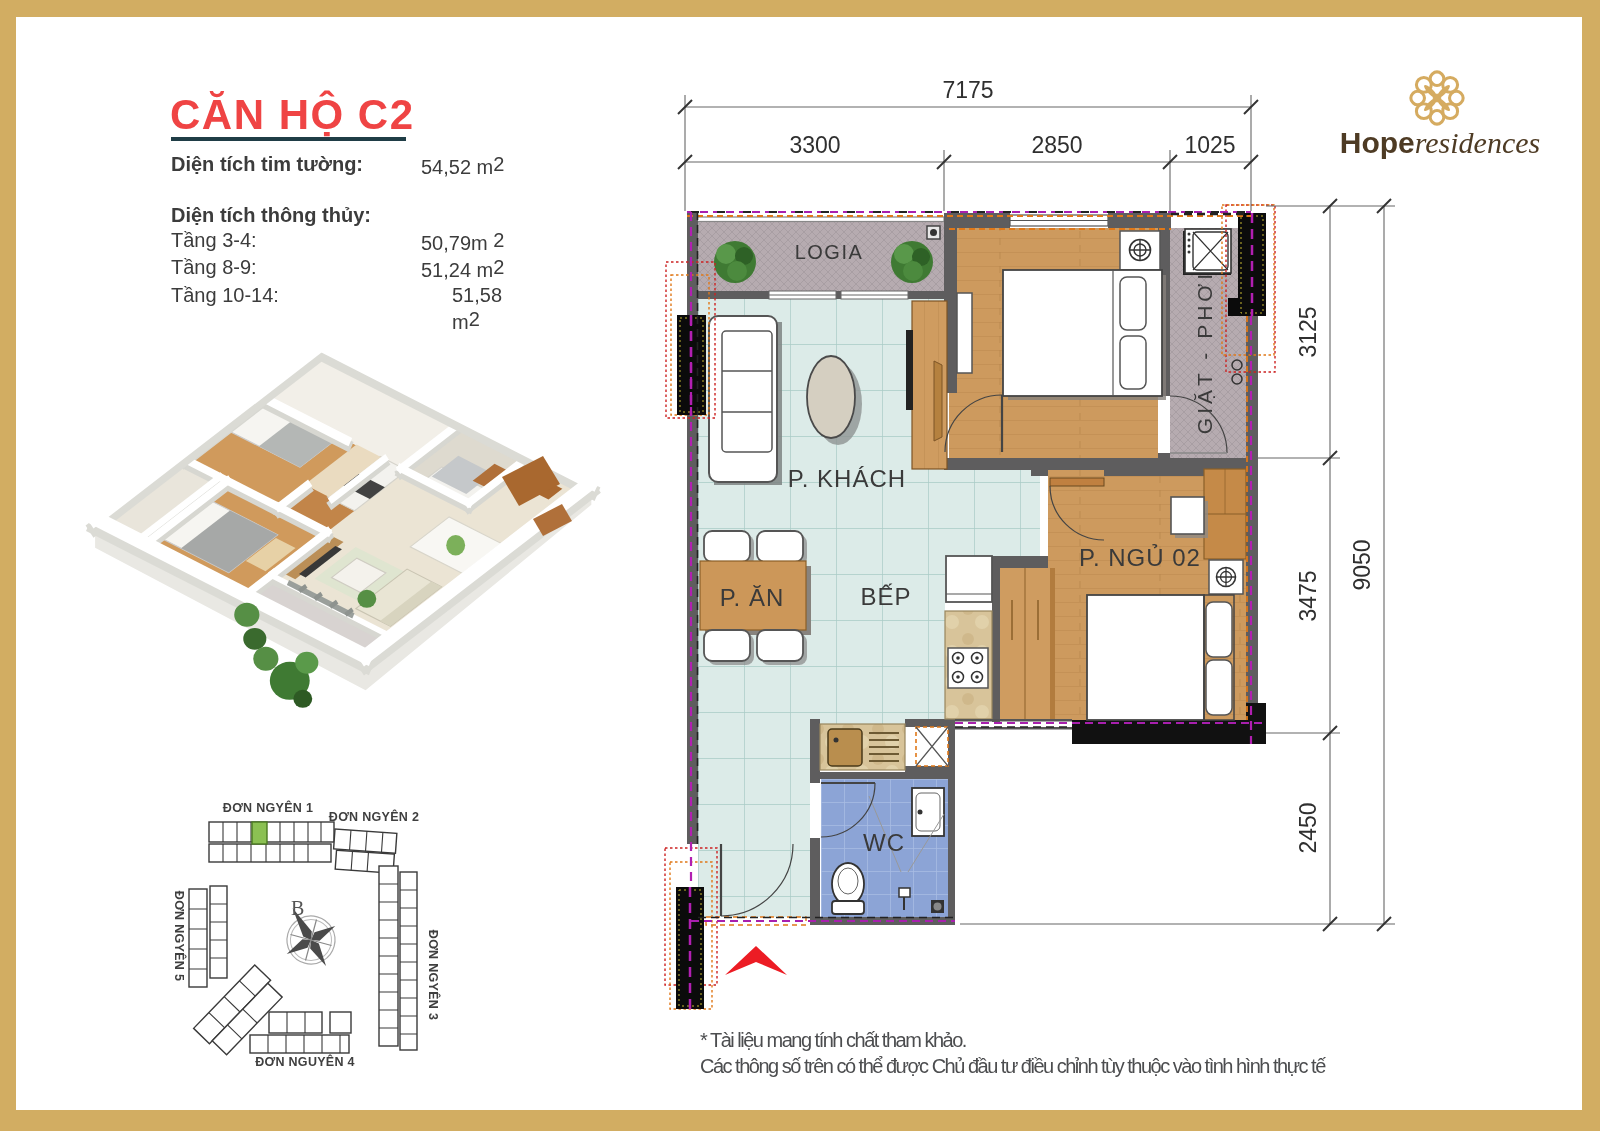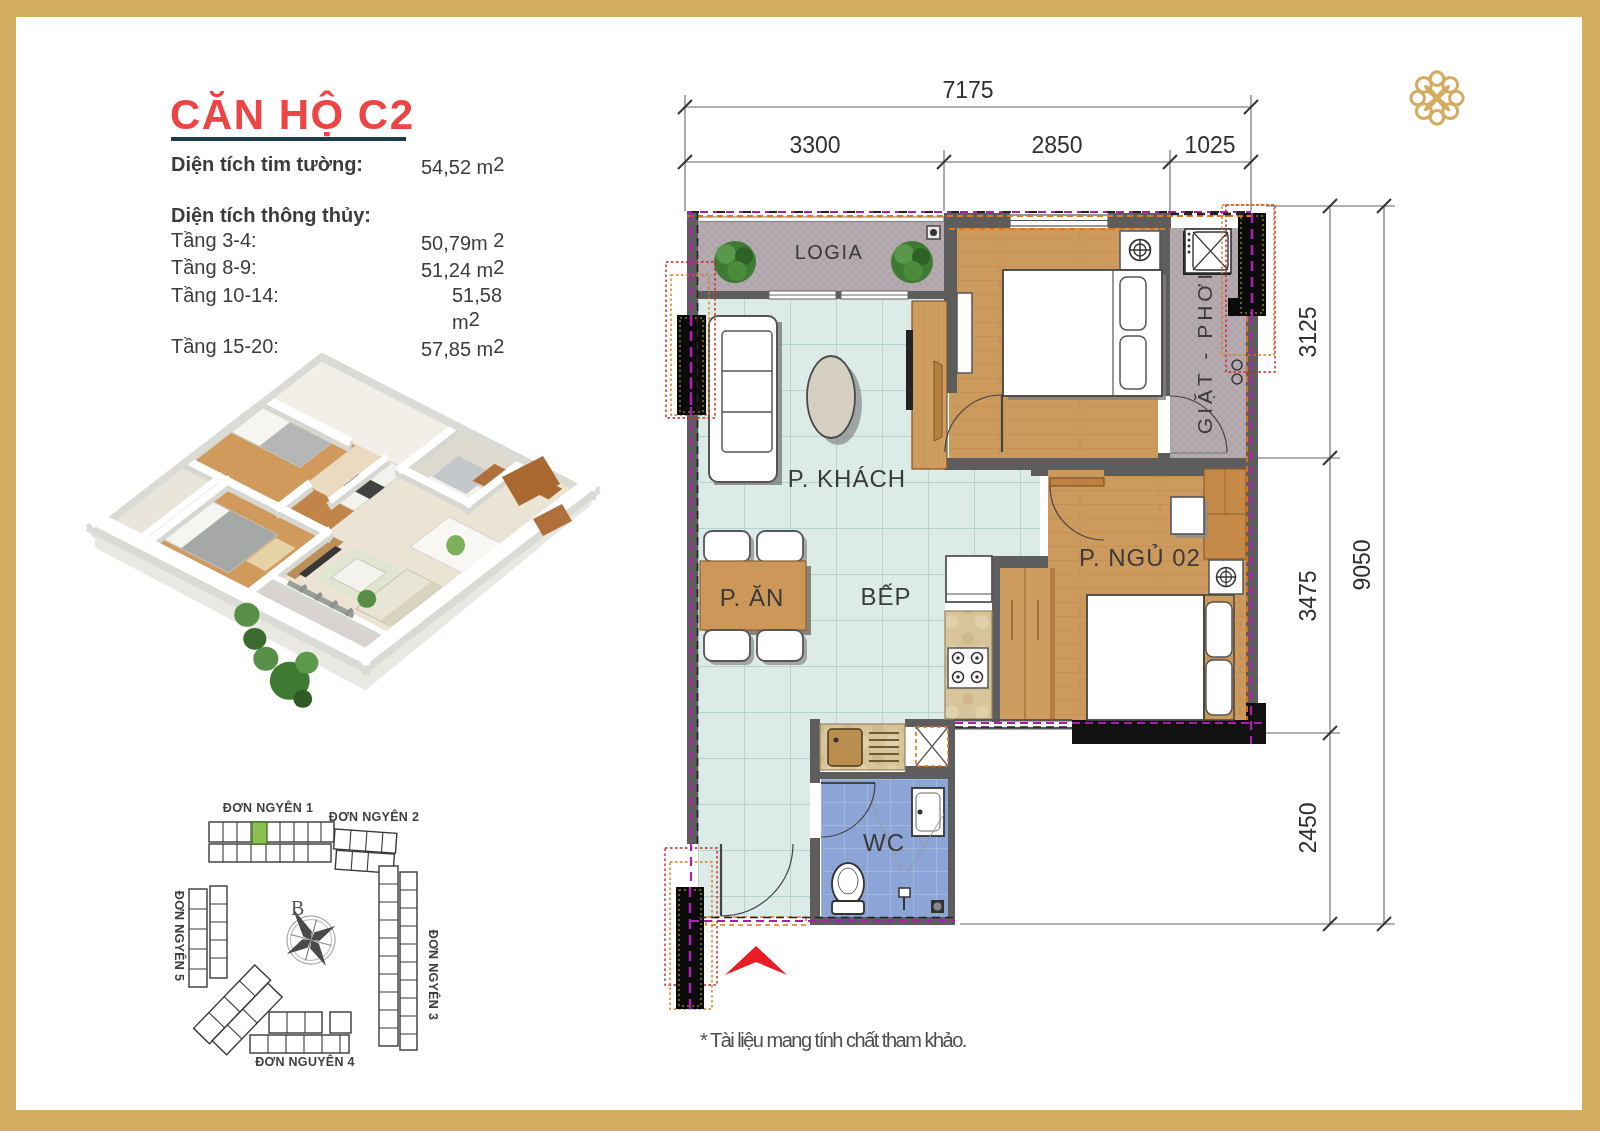--- a/index.html
+++ b/index.html
@@ -32,24 +32,20 @@
       <div style="width:250px;">Tầng 3-4:</div>
       <div>50,79m <span style="vertical-align:3px;">2</span></div>
     </div>
   <div style="display:flex;">
       <div style="width:250px;">Tầng 8-9:</div>
       <div>51,24 m<span style="vertical-align:3px;">2</span></div>
     </div>
   <div style="display:flex;gap:44px;">
       <div style="width:250px;">Tầng 10-14:</div>
       <div>51,58 m<span style="vertical-align:3px;">2</span></div>
-    </div>
-  <div style="display:flex;">
-      <div style="width:250px;">Tầng 15-20:</div>
-      <div>57,85 m<span style="vertical-align:3px;">2</span></div>
     </div>
 </div>
 
 <div class="abs" style="left:1330px;top:62px;width:220px;text-align:center;">
   <svg width="220" height="76" viewBox="0 0 220 76">
     <g transform="translate(107,36) scale(0.73) translate(-107,-38)">
     <g stroke="#d5ab60" stroke-width="4.2" fill="none">
       <rect x="98" y="2.5" width="18" height="18" rx="8.2" transform="rotate(45 107 11.5)"></rect>
       <rect x="98" y="55.5" width="18" height="18" rx="8.2" transform="rotate(45 107 64.5)"></rect>
       <rect x="71.5" y="29" width="18" height="18" rx="8.2" transform="rotate(45 80.5 38)"></rect>
@@ -61,24 +57,26 @@
     </g>
     <g fill="#d5ab60">
       <ellipse cx="98.5" cy="29.5" rx="12.5" ry="3.8" transform="rotate(45 98.5 29.5)"></ellipse>
       <ellipse cx="115.5" cy="29.5" rx="12.5" ry="3.8" transform="rotate(135 115.5 29.5)"></ellipse>
       <ellipse cx="98.5" cy="46.5" rx="12.5" ry="3.8" transform="rotate(135 98.5 46.5)"></ellipse>
       <ellipse cx="115.5" cy="46.5" rx="12.5" ry="3.8" transform="rotate(45 115.5 46.5)"></ellipse>
       <rect x="102.5" y="33.5" width="9" height="9" transform="rotate(45 107 38)"></rect>
     </g>
     </g>
   </svg>
+  <div style="margin-top:-16px;font-size:30px;color:#4e3b24;"><span style="font-weight:bold;letter-spacing:0px;">Hope</span><span style="font-family:'Liberation Serif',serif;font-style:italic;">residences</span></div>
 </div>
 
 <div class="abs" style="left:700px;top:1027px;width:828px;text-align:left;font-size:20px;color:#4c4d4f;line-height:26px;letter-spacing:-1.5px;">
   <div>* Tài liệu mang tính chất tham khảo.</div>
+  <div>Các thông số trên có thể được Chủ đầu tư điều chỉnh tùy thuộc vào tình hình thực tế</div>
 </div>
 
 <svg class="abs" style="left:0;top:0;" width="1600" height="1131" viewBox="0 0 1600 1131">
 <defs>
   <pattern id="tile" width="46" height="46" patternUnits="userSpaceOnUse" x="698" y="298">
     <rect width="46" height="46" fill="#dcebe8"></rect>
     <path d="M0,0 H46 M0,0 V46" stroke="#a9cbc6" stroke-width="1.4" fill="none"></path>
   </pattern>
   <pattern id="wood" width="160" height="14" patternUnits="userSpaceOnUse">
     <rect width="160" height="14" fill="#cd9a5e"></rect>

